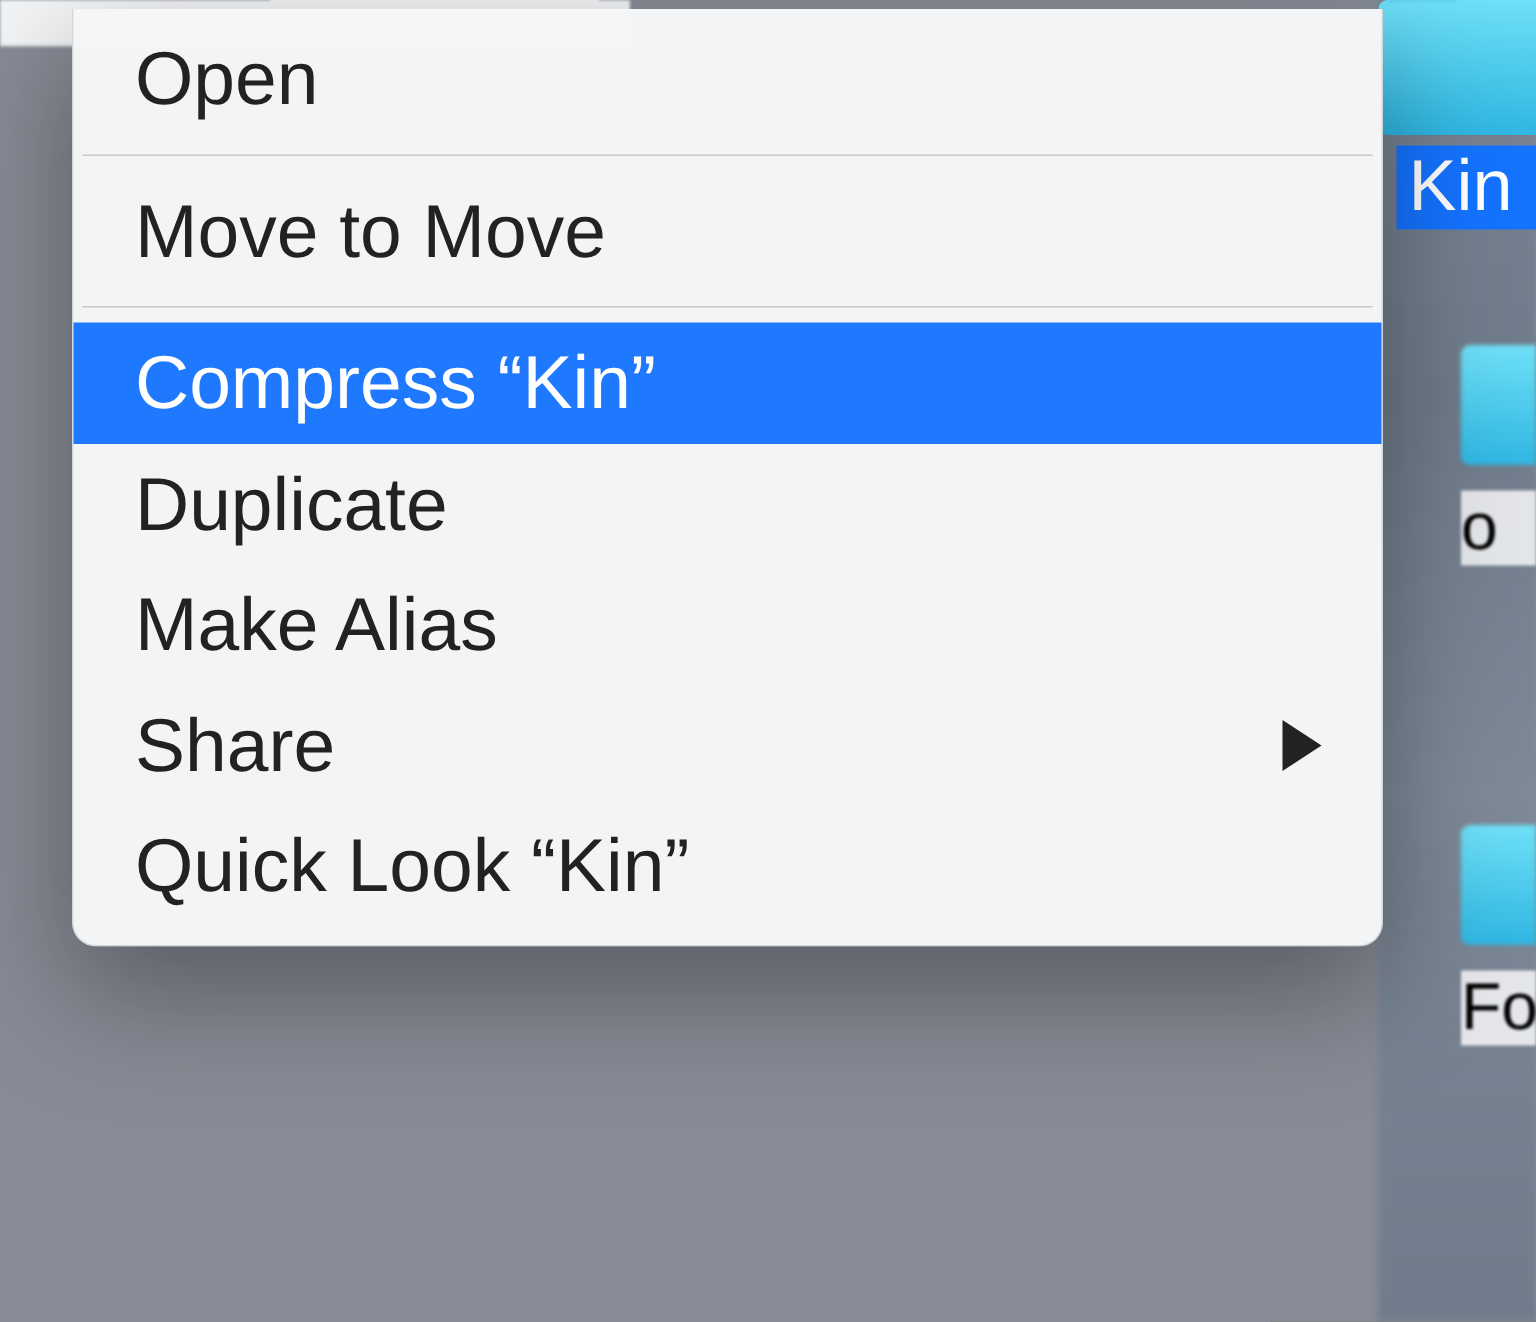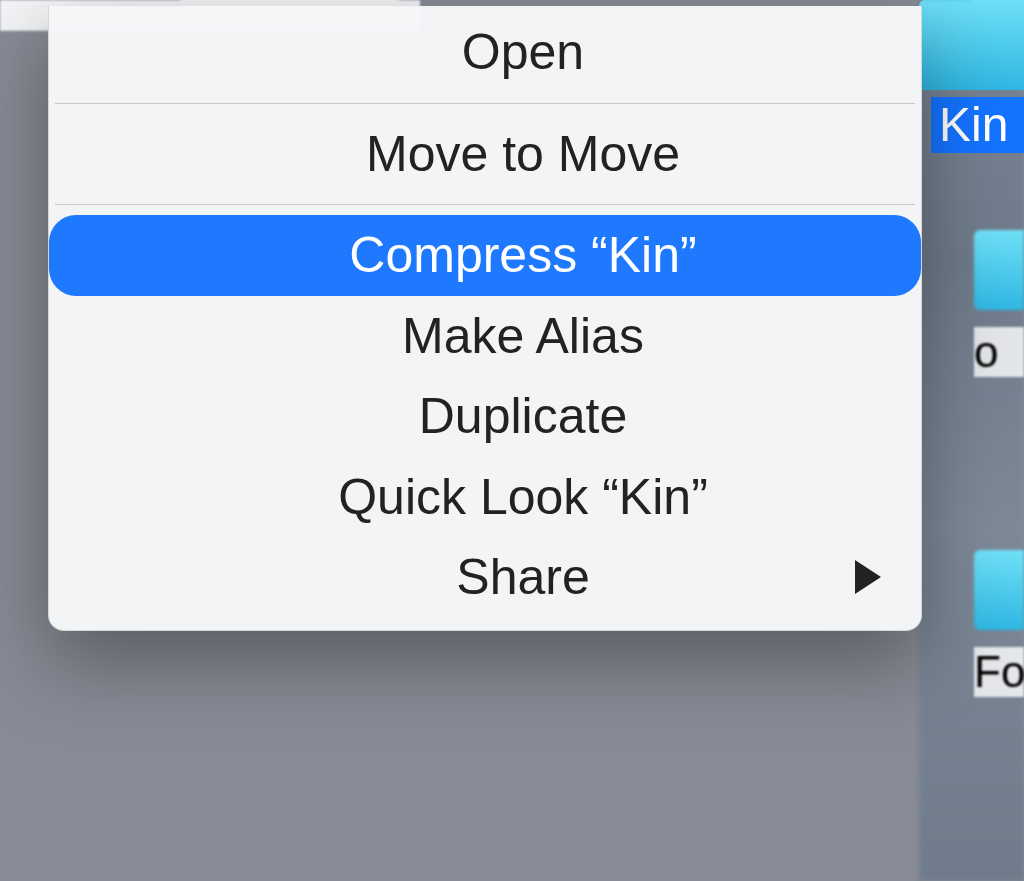--- a/index.html
+++ b/index.html
@@ -122,29 +122,27 @@
     border-radius: 0 0 16px 16px;
     box-shadow: 0 30px 80px rgba(0,0,0,0.35);
     padding-top: 6px;
     padding-bottom: 12px;
   }
 
   .menu-item {
     font-size: 50px;
     line-height: 1.05;
     color: #222;
-    padding: 14px 0 14px 76px;
+    padding: 14px 0 14px 41px;
     white-space: nowrap;
     position: relative;
-    text-align: center;
   }
   .menu-item.highlight {
     background: #1f79ff;
     color: #fff;
-    border-radius: 27px;
   }
 
   .menu-sep {
     height: 1px;
     background: rgba(0,0,0,0.18);
     margin: 10px 6px;
   }
 
   .submenu-arrow {
     position: absolute;
@@ -215,31 +213,31 @@
 
     <div class="menu-sep"></div>
 
 
 
     <div class="menu-item highlight">
       <span>Compress “Kin”</span>
     </div>
 
     <div class="menu-item">
+      <span>Duplicate</span>
+    </div>
+
+    <div class="menu-item">
       <span>Make Alias</span>
-    </div>
-
-    <div class="menu-item">
-      <span>Duplicate</span>
-    </div>
-
-    <div class="menu-item">
-      <span>Quick Look “Kin”</span>
     </div>
 
     <div class="menu-item">
       <span>Share</span>
       <span class="submenu-arrow"></span>
     </div>
 
+    <div class="menu-item">
+      <span>Quick Look “Kin”</span>
+    </div>
+
   </div>
 
 </div>
 
 </body></html>

